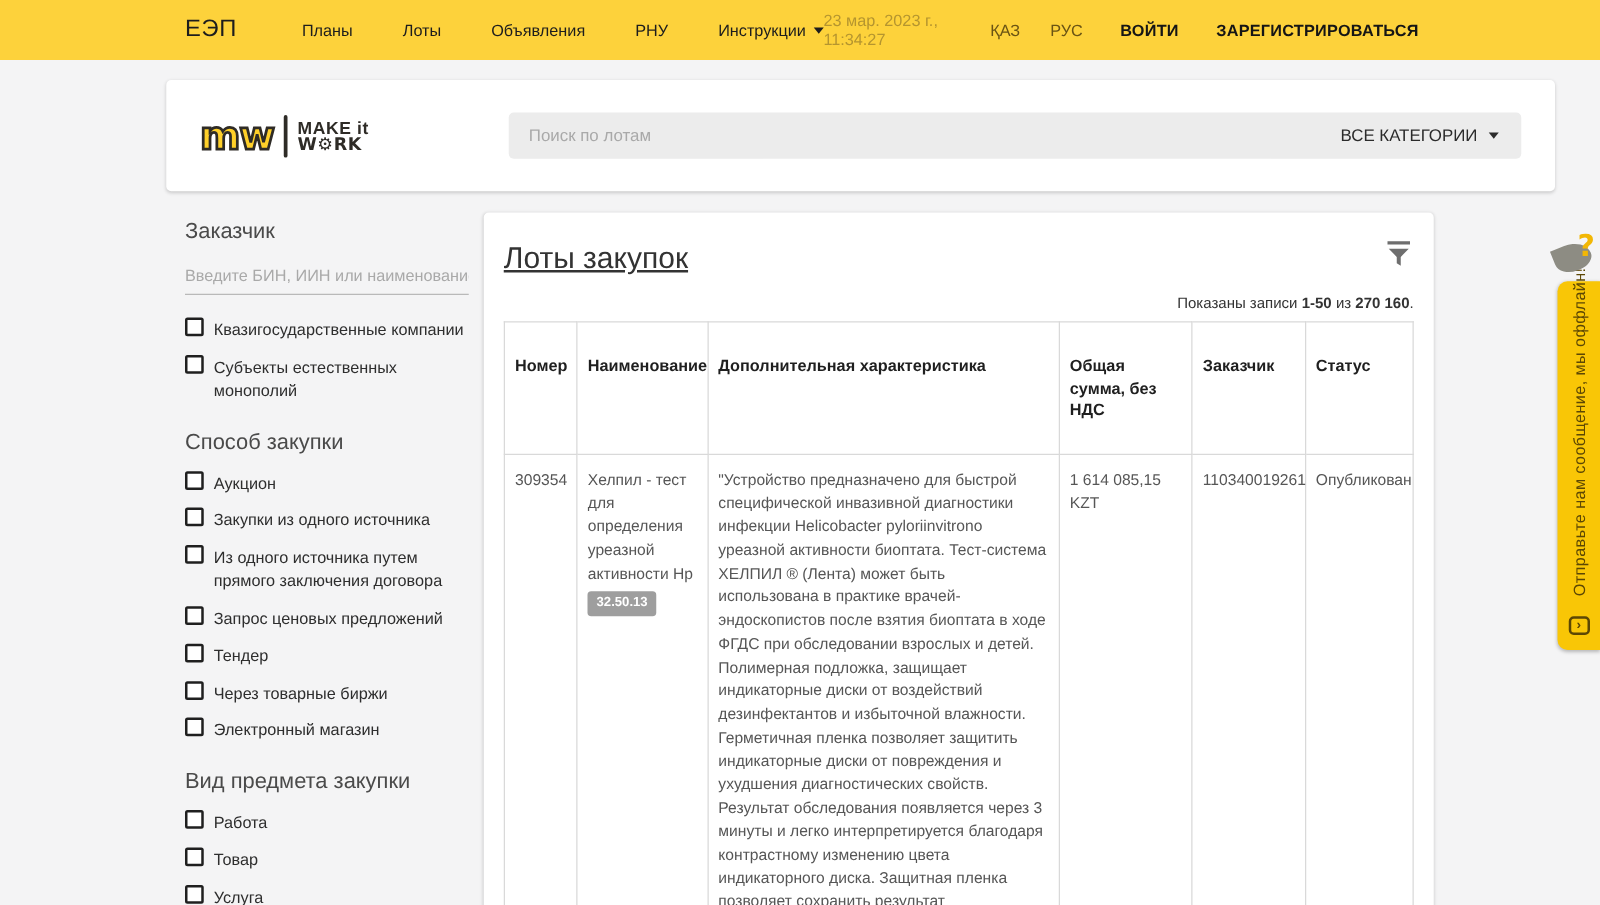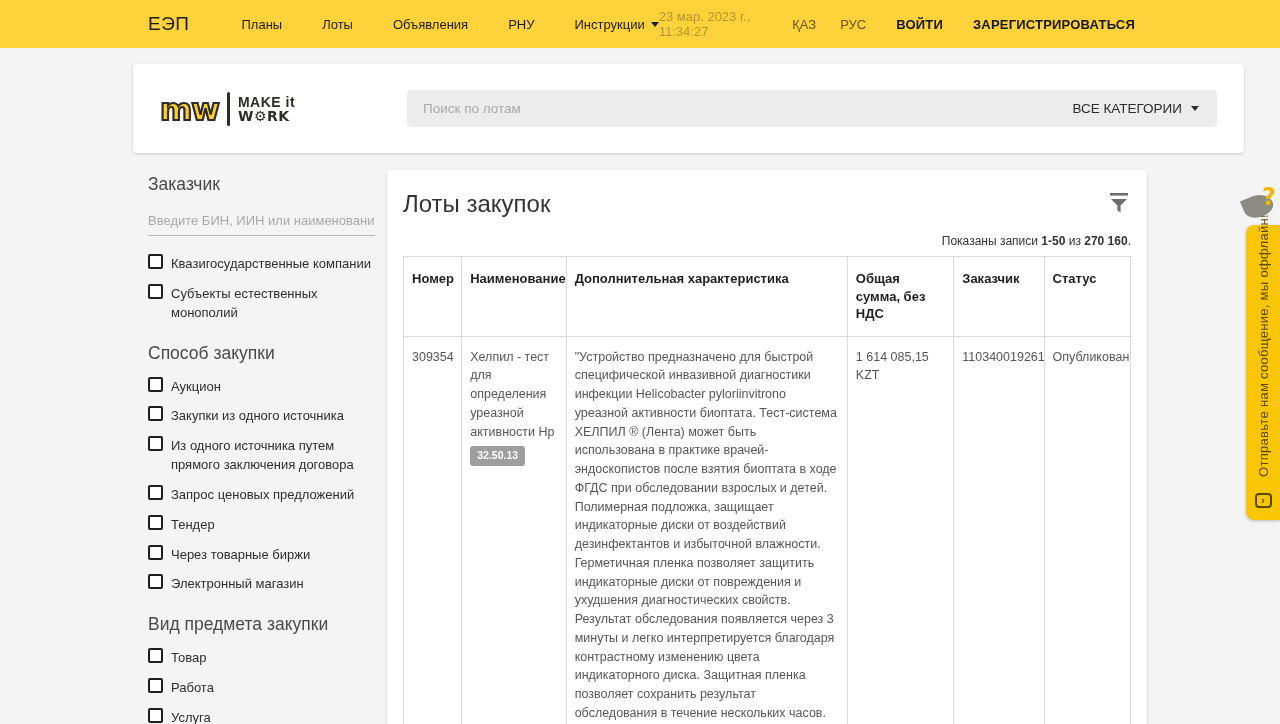--- a/index.html
+++ b/index.html
@@ -49,29 +49,29 @@
     font-size:13px; padding:4px 0 7px; color:#333; outline:none; font-family:inherit; margin-bottom:8px; }
   .f-input::placeholder { color:#a9a9a9; }
   .chk-row { display:flex; align-items:flex-start; margin:11px 0; cursor:pointer; }
   .chk-box { flex:none; width:15px; height:15px; border:2px solid #1f1f1f; border-radius:2px;
     background:#fff; margin-right:8px; margin-top:-1px; }
   .chk-label { font-size:13px; color:#2e2e2e; line-height:1.45; }
 
   
   .main-card { width:760px; background:#fff; border-radius:4px; box-shadow:0 1px 3px rgba(0,0,0,.18);
     padding:20px 16px 24px; min-height:600px; }
-  .main-head { display:flex; align-items:flex-start; }
+  .main-head { display:flex; align-items:flex-end;text-decoration:underline; }
   .page-title { font-size:24px; font-weight:400; color:#333; }
   .filter-icon { margin-left:auto; cursor:pointer; padding:2px; }
   .records { text-align:right; font-size:12px; color:#333; margin:14px 0 8px; }
   .records b { font-weight:700; }
 
   table { width:100%; border-collapse:collapse; table-layout:fixed; }
   th, td { border:1px solid #d9d9d9; vertical-align:top; text-align:left; }
-  th { font-size:13px; font-weight:700; color:#1f1f1f; padding:13px 8px; line-height:1.35; }
+  th { font-size:13px; font-weight:700; color:#1f1f1f; padding:26px 8px; line-height:1.35; }
   td { font-size:12.5px; color:#565656; padding:11px 8px; line-height:1.5; }
   col.c-num{width:58px} col.c-name{width:104px} col.c-desc{width:280px}
   col.c-sum{width:106px} col.c-cust{width:90px} col.c-status{width:86px}
   .badge { display:inline-block; background:#9e9e9e; color:#fff; font-size:10.5px; font-weight:700;
     padding:2px 7px; border-radius:3px; margin-top:5px; }
   tbody tr { cursor:pointer; }
 
   
   .chat-widget { position:fixed; right:0; top:185px; width:40px; }
   .chat-bubble { position:absolute; top:0; right:3px; width:34px; height:44px; z-index:2; }
@@ -189,26 +189,26 @@
           <span class="chk-box"></span>
           <span class="chk-label">Электронный магазин</span>
         </div>
       </div>
 
     <h3 class="f-title">Вид предмета закупки</h3>
     <div>
 
         <div class="chk-row">
           <span class="chk-box"></span>
+          <span class="chk-label">Работа</span>
+        </div>
+
+        <div class="chk-row">
+          <span class="chk-box"></span>
           <span class="chk-label">Товар</span>
-        </div>
-
-        <div class="chk-row">
-          <span class="chk-box"></span>
-          <span class="chk-label">Работа</span>
         </div>
 
         <div class="chk-row">
           <span class="chk-box"></span>
           <span class="chk-label">Услуга</span>
         </div>
       </div>
 
     
     

